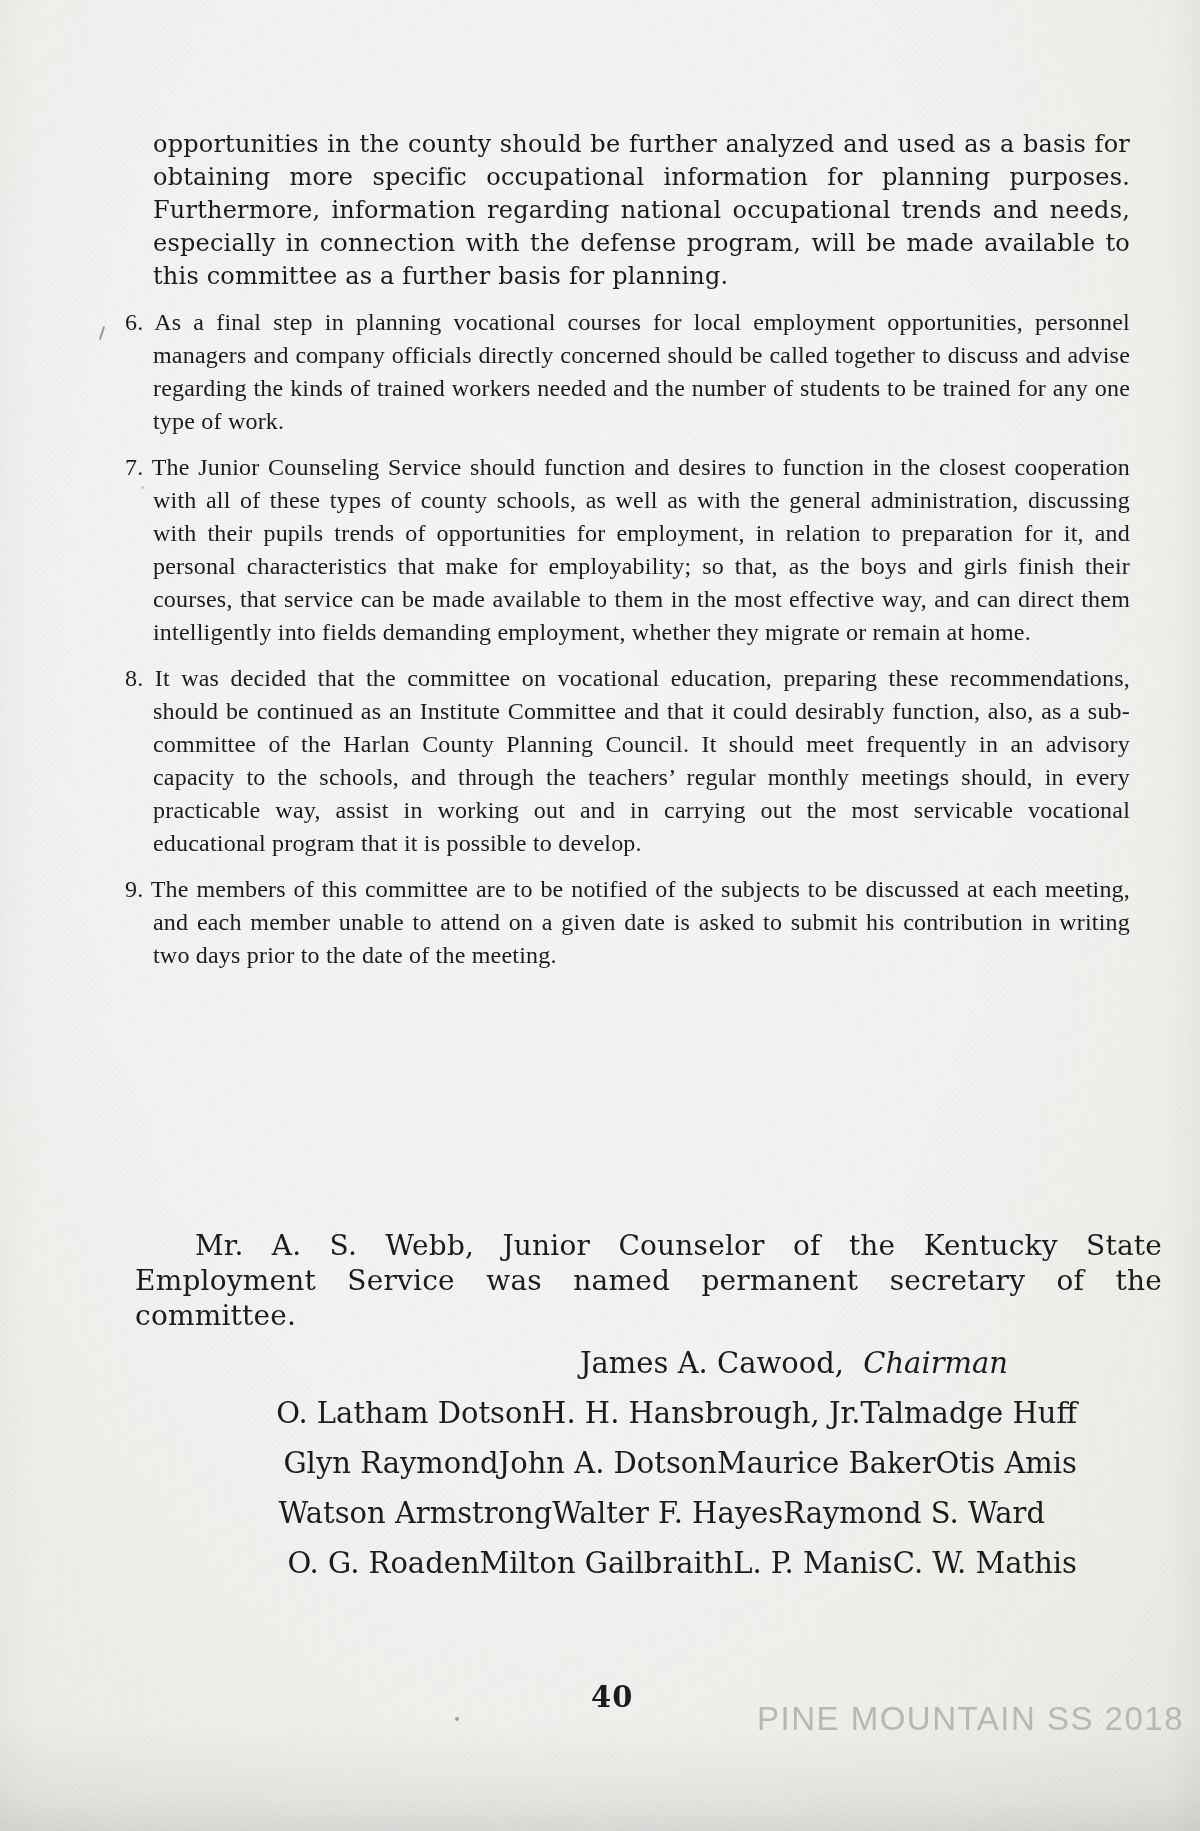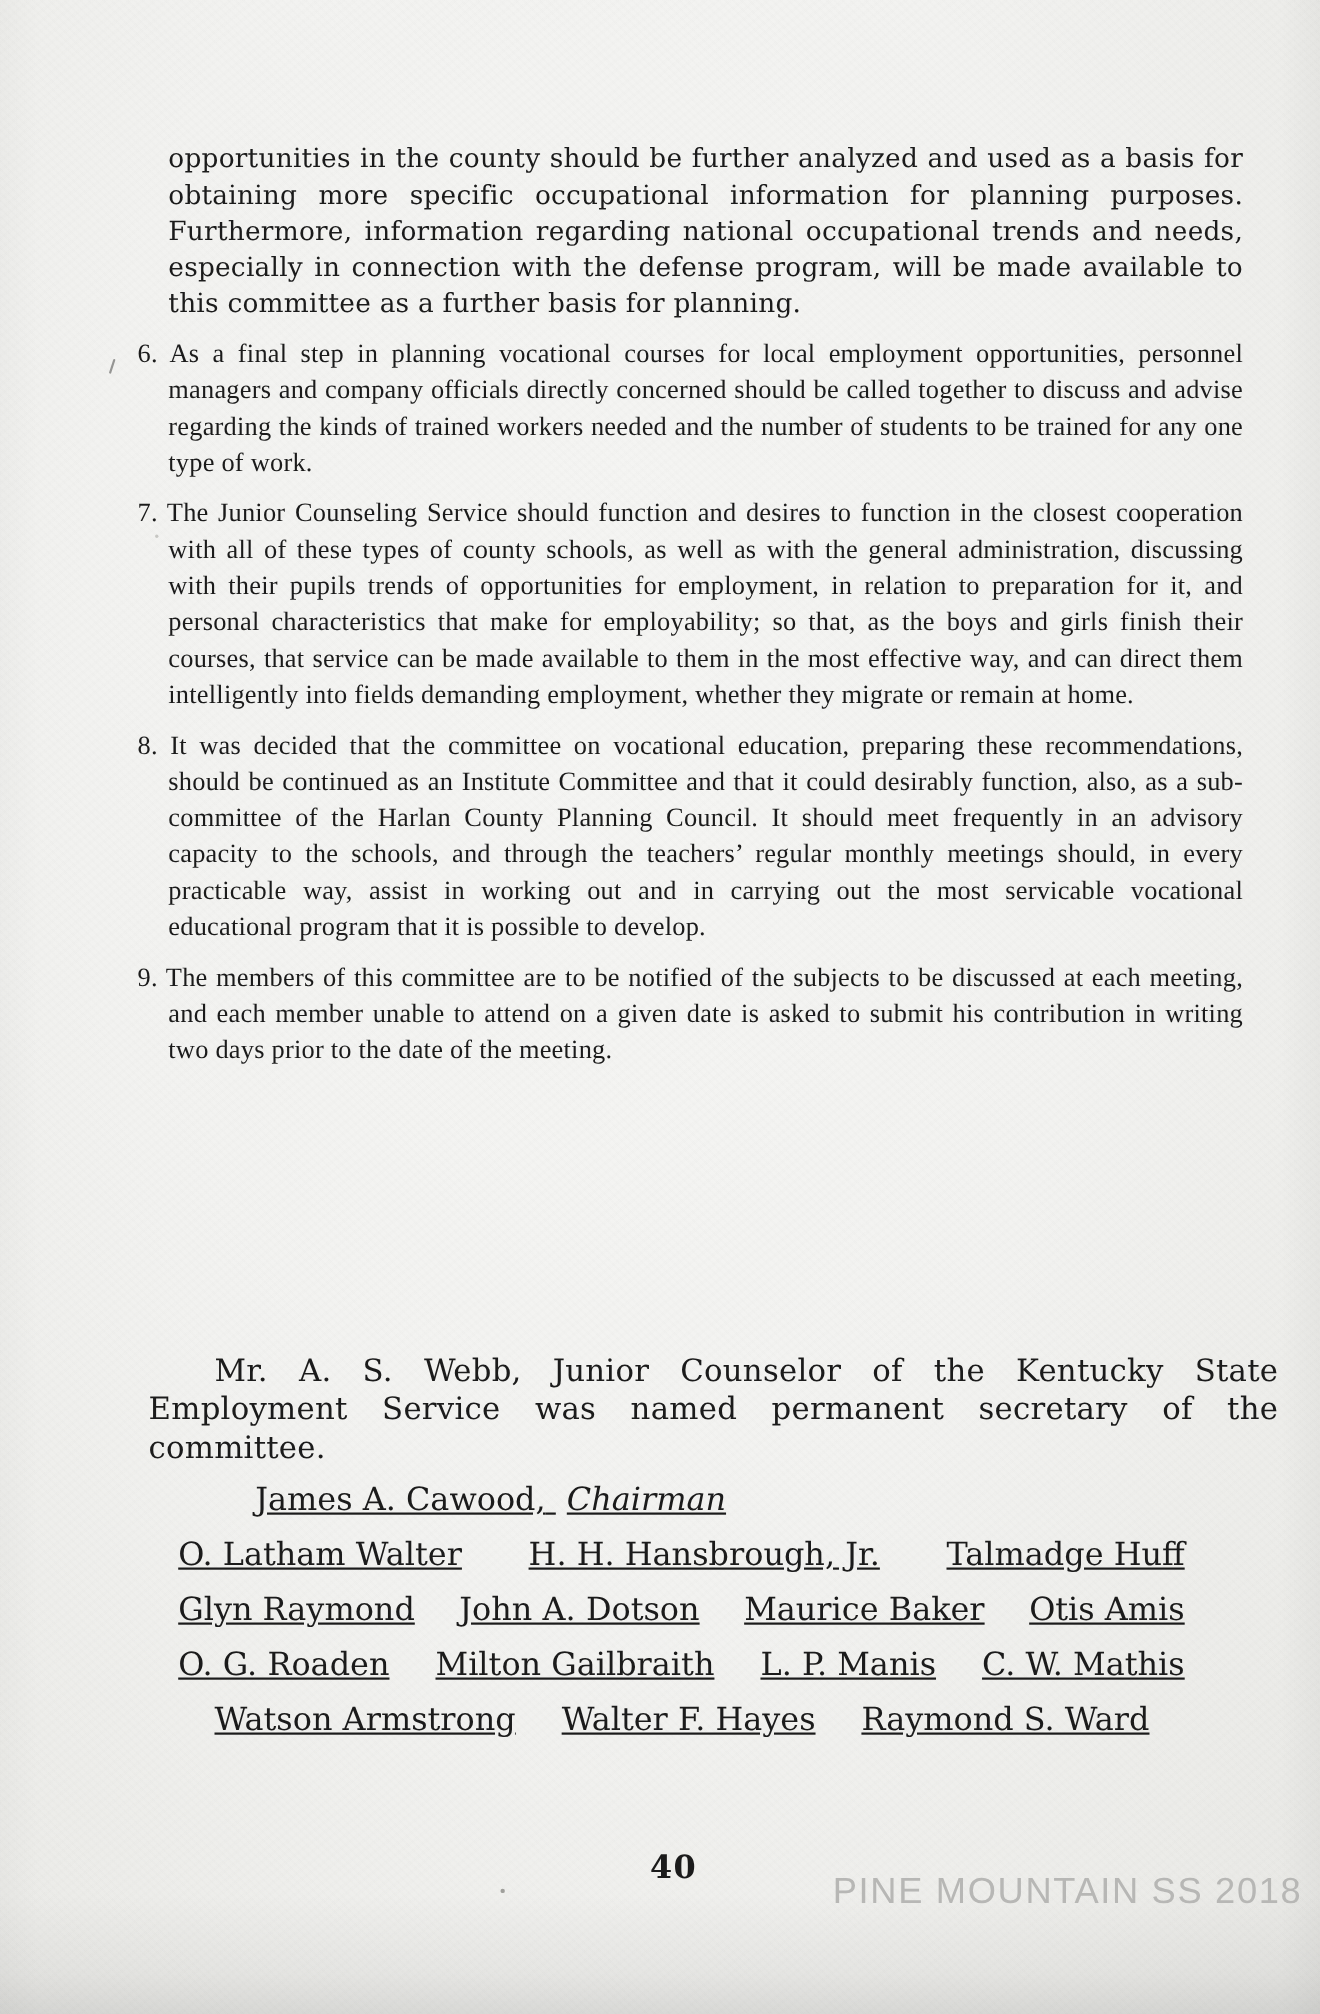--- a/index.html
+++ b/index.html
@@ -68,26 +68,25 @@
   
   .signatures {
     position: absolute;
     left: 150px;
     top: 1346px;
     width: 932px;
     font-size: 29px;
   }
   .sig-row {
     display: flex;
-    justify-content: space-between;
+    justify-content: flex-end;
     align-items: baseline;
     height: 32px;
     margin-bottom: 18px;
     white-space: nowrap;
-    text-decoration: underline;
   }
   .inset-lg { padding: 0 74px 0 82px; }
   .inset-md { padding: 0 37px 0 45px; }
   .inset-sm { padding: 0 5px 0 12px; }
   .role { font-style: italic; }
   .sig-pair .role { margin-left: 10px; }
 
   
   .page-number {
     position: absolute;
@@ -181,43 +180,43 @@
   <div class="signatures">
 
     <div class="sig-row inset-lg">
       <span class="sig-pair">
         <span>James A. Cawood,</span>
         <span class="role">Chairman</span>
       </span>
     </div>
 
     <div class="sig-row inset-sm">
-      <span>O. Latham Walter</span>
+      <span>O. Latham Dotson</span>
       <span>H. H. Hansbrough, Jr.</span>
       <span>Talmadge Huff</span>
     </div>
 
     <div class="sig-row inset-sm">
       <span>Glyn Raymond</span>
       <span>John A. Dotson</span>
       <span>Maurice Baker</span>
       <span>Otis Amis</span>
     </div>
 
+    <div class="sig-row inset-md">
+      <span>Watson Armstrong</span>
+      <span>Walter F. Hayes</span>
+      <span>Raymond S. Ward</span>
+    </div>
+
     <div class="sig-row inset-sm">
       <span>O. G. Roaden</span>
       <span>Milton Gailbraith</span>
       <span>L. P. Manis</span>
       <span>C. W. Mathis</span>
     </div>
 
-    <div class="sig-row inset-md">
-      <span>Watson Armstrong</span>
-      <span>Walter F. Hayes</span>
-      <span>Raymond S. Ward</span>
-    </div>
-
   </div>
 
   <div class="page-number">40</div>
 
   <div class="watermark">PINE MOUNTAIN SS 2018</div>
 </div>
 
 </body></html>

